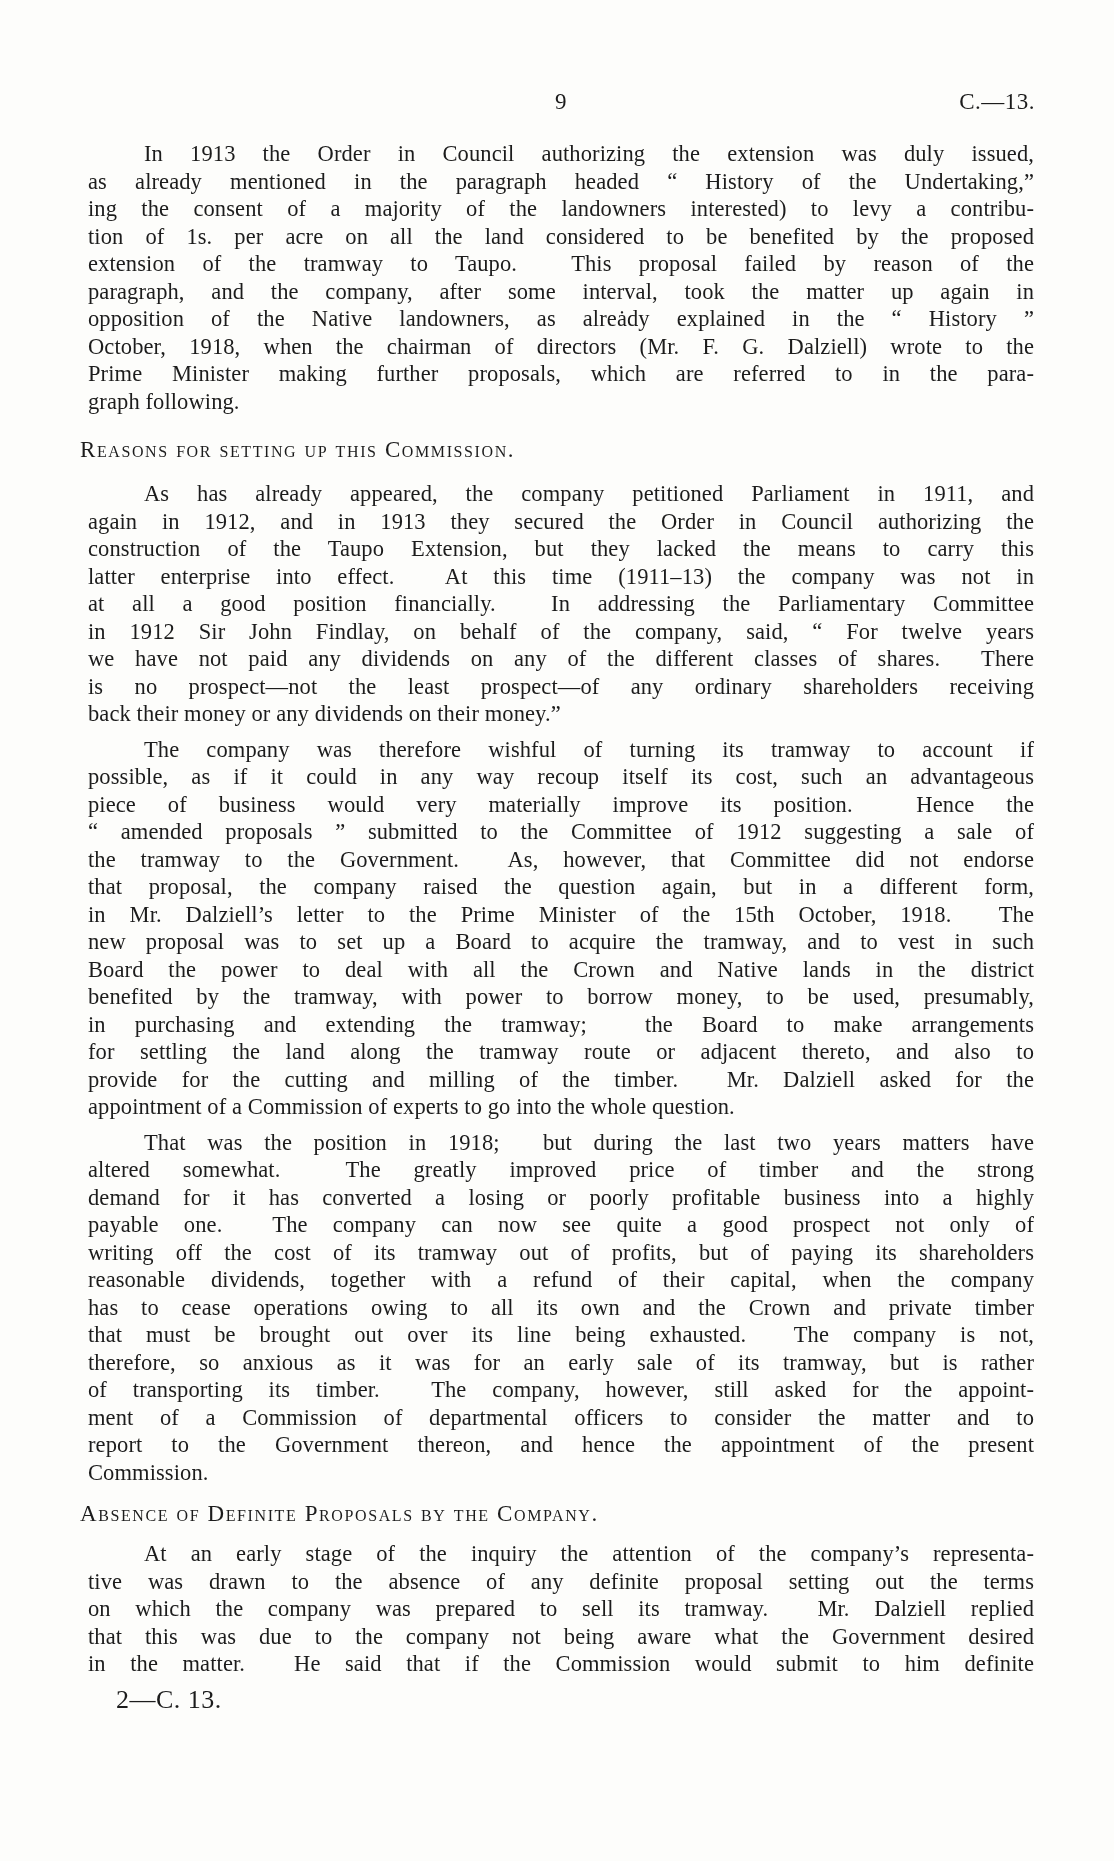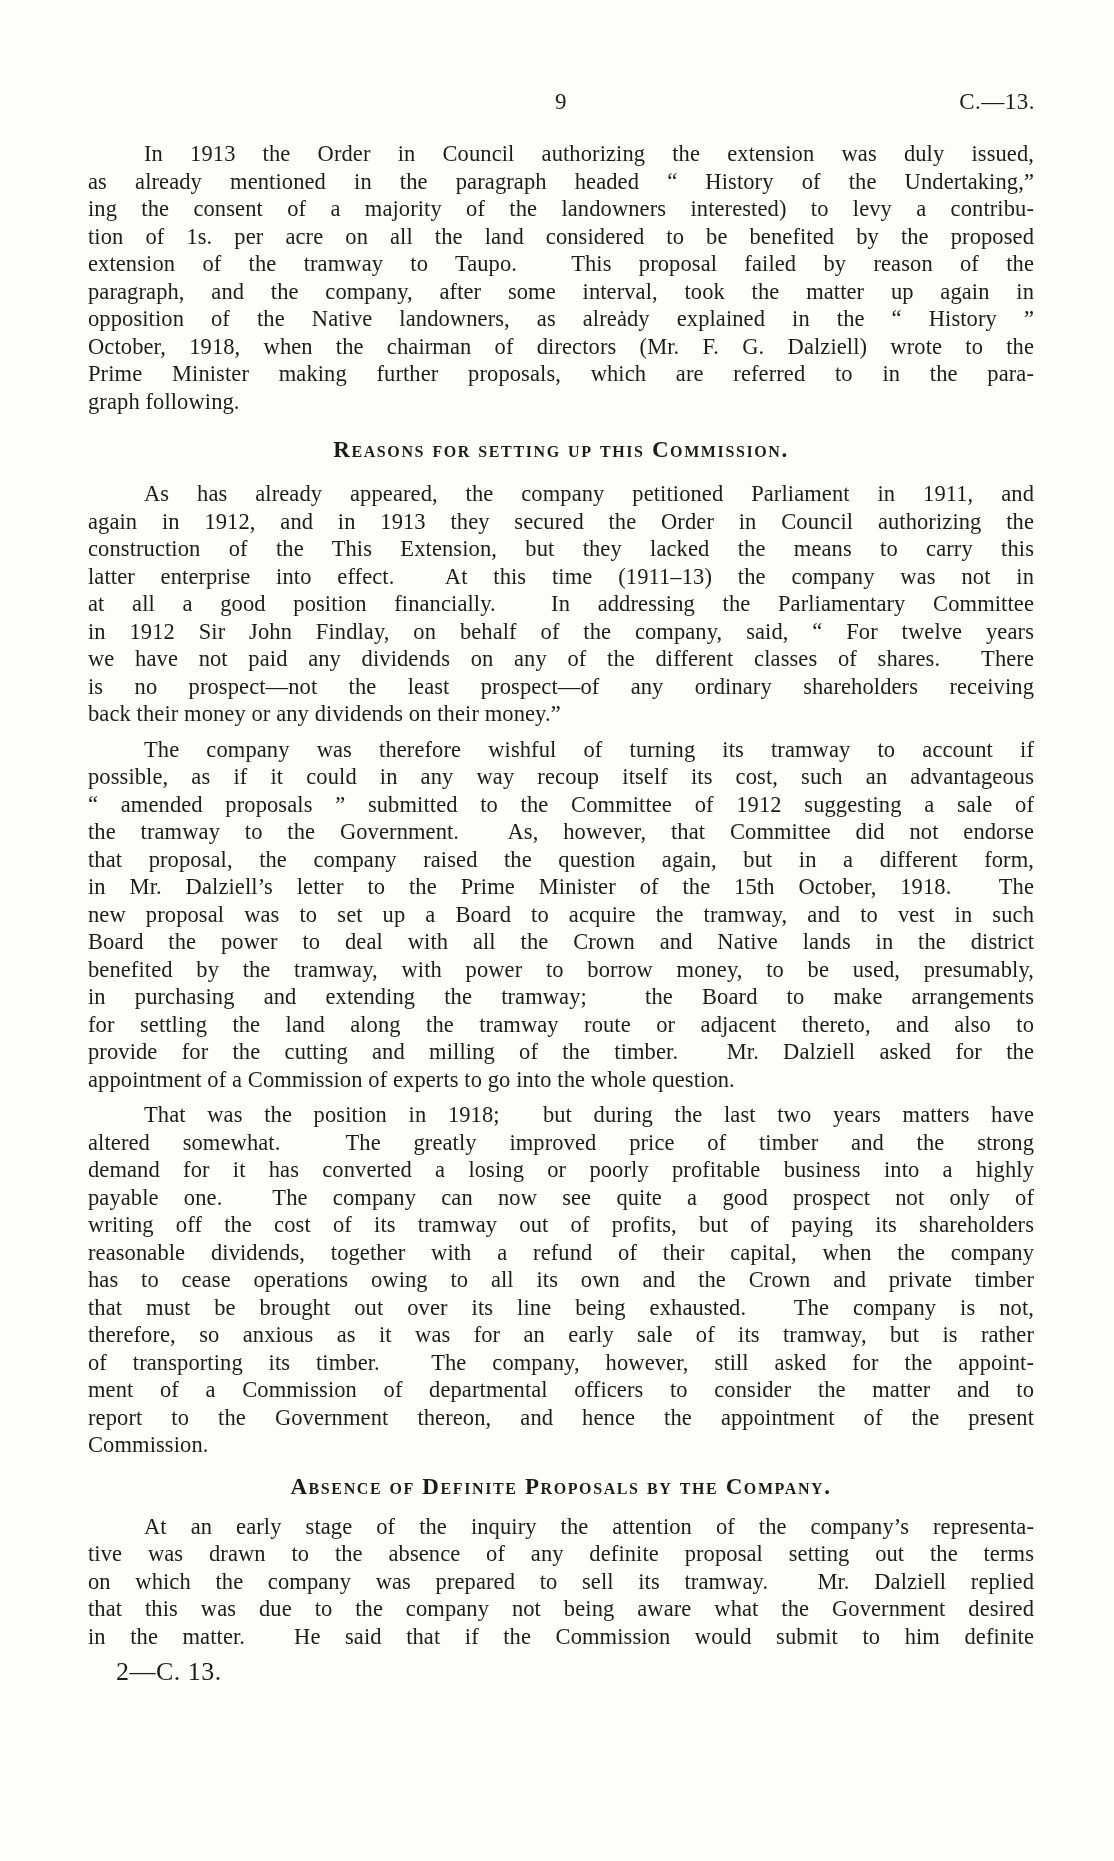--- a/index.html
+++ b/index.html
@@ -37,24 +37,24 @@
     text-align-last: justify;
     text-justify: inter-word;
     letter-spacing: 0.1px;
   }
   .para .line.first { text-indent: 56px; }
   .para .line.last { text-align-last: left; }
   .section-heading {
     margin: 21px 0 16px 0;
     font-size: 23px;
     line-height: 28px;
-    font-weight: bold;
+    font-weight: normal;
     font-variant: small-caps;
     letter-spacing: 1.6px;
-    text-align: center;
+    text-align: left;
   }
   .section-heading.second { margin: 14px 0 12px 0; }
   .page-footer {
     margin-top: 8px;
     padding-left: 36px;
     font-size: 26px;
     line-height: 28px;
     letter-spacing: 0.5px;
   }
 </style>
@@ -80,32 +80,33 @@
         <div class="line">October, 1918, when the chairman of directors (Mr. F. G. Dalziell) wrote to the</div>
         <div class="line">Prime Minister making further proposals, which are referred to in the para-</div>
         <div class="line last">graph following.</div>
       </div>
 
     <h2 class="section-heading">Reasons for setting up this Commission.</h2>
 
     <div class="para">
         <div class="line first">As has already appeared, the company petitioned Parliament in 1911, and</div>
         <div class="line">again in 1912, and in 1913 they secured the Order in Council authorizing the</div>
-        <div class="line">construction of the This Extension, but they lacked the means to carry this</div>
+        <div class="line">construction of the Taupo Extension, but they lacked the means to carry this</div>
         <div class="line">latter enterprise into effect.&nbsp; At this time (1911–13) the company was not in</div>
         <div class="line">at all a good position financially.&nbsp; In addressing the Parliamentary Committee</div>
         <div class="line">in 1912 Sir John Findlay, on behalf of the company, said, “ For twelve years</div>
         <div class="line">we have not paid any dividends on any of the different classes of shares.&nbsp; There</div>
         <div class="line">is no prospect—not the least prospect—of any ordinary shareholders receiving</div>
         <div class="line last">back their money or any dividends on their money.”</div>
       </div>
 
     <div class="para">
         <div class="line first">The company was therefore wishful of turning its tramway to account if</div>
         <div class="line">possible, as if it could in any way recoup itself its cost, such an advantageous</div>
+        <div class="line">piece of business would very materially improve its position.&nbsp; Hence the</div>
         <div class="line">“ amended proposals ” submitted to the Committee of 1912 suggesting a sale of</div>
         <div class="line">the tramway to the Government.&nbsp; As, however, that Committee did not endorse</div>
         <div class="line">that proposal, the company raised the question again, but in a different form,</div>
         <div class="line">in Mr. Dalziell’s letter to the Prime Minister of the 15th October, 1918.&nbsp; The</div>
         <div class="line">new proposal was to set up a Board to acquire the tramway, and to vest in such</div>
         <div class="line">Board the power to deal with all the Crown and Native lands in the district</div>
         <div class="line">benefited by the tramway, with power to borrow money, to be used, presumably,</div>
         <div class="line">in purchasing and extending the tramway;&nbsp; the Board to make arrangements</div>
         <div class="line">for settling the land along the tramway route or adjacent thereto, and also to</div>
         <div class="line">provide for the cutting and milling of the timber.&nbsp; Mr. Dalziell asked for the</div>

